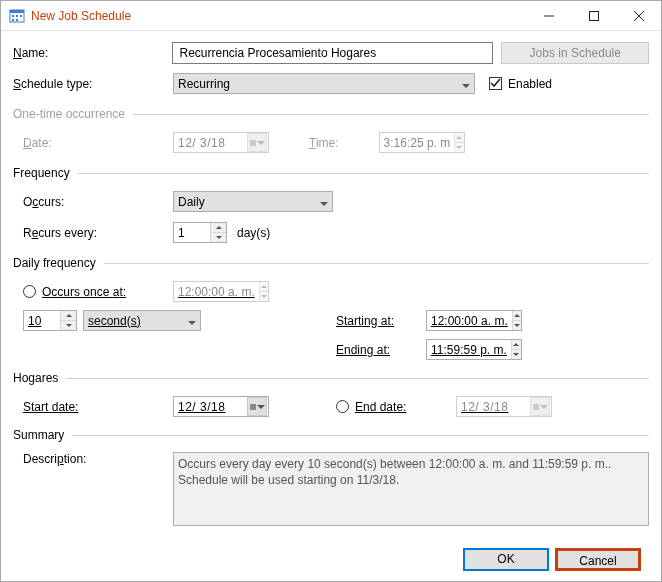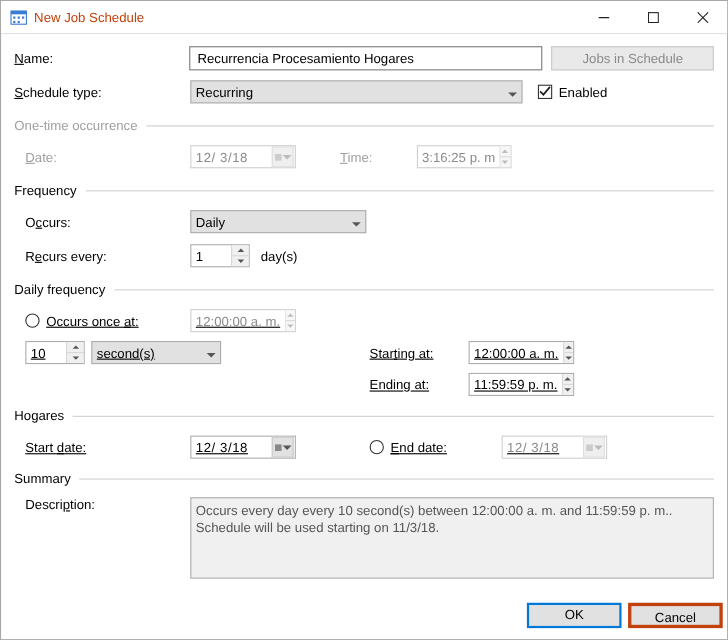--- a/index.html
+++ b/index.html
@@ -47,21 +47,21 @@
   .datebox.dis { border-color:#cfcfcf; color:#8a8a8a; }
   .datebox.dis .dd { background:#efefef; border-color:#dedede; }
   .radio { display: inline-flex; align-items: center; }
   .radio .dot { width:13px; height:13px; border:1px solid #333; border-radius:50%; margin-right:6px; display:flex; align-items:center; justify-content:center; background:#fff; }
   .radio.sel .dot::after { content:""; width:5px; height:5px; background:#333; border-radius:50%; }
   .inline-lbl { margin-left: 10px; }
   .col2 { display:flex;text-decoration:underline; }
   .col2 .c { flex:1; }
   .subrow { display:flex; align-items:center; min-height:23px; margin-bottom:6px; }
   .summary-box { width: 476px; height: 74px; border: 1px solid #adadad; background:#f0f0f0; color:#555; padding:3px 4px; line-height:1.35; overflow:auto; position:relative; }
-  .footer { height: 44px; border-top: none; display:flex; align-items:center; justify-content:flex-end; padding: 0 4px; gap: 6px; }
+  .footer { height: 44px; border-top: none; display:flex; align-items:center; justify-content:flex-end; padding: 0 20px; gap: 6px; }
   .footer .btn { width: 86px; height: 23px; border:3px solid #c2410c; background:#e1e1e1; text-align:center; line-height:21px; }
   .footer .btn.primary { border:2px solid #0078d7; line-height:19px; }
   .tri-down { width:0; height:0; border-left:4px solid transparent; border-right:4px solid transparent; border-top:4px solid #555; display:inline-block; }
   .tri-up-sm { width:0; height:0; border-left:3px solid transparent; border-right:3px solid transparent; border-bottom:3px solid #555; }
   .tri-dn-sm { width:0; height:0; border-left:3px solid transparent; border-right:3px solid transparent; border-top:3px solid #555; }
   .tri-up-sm.dis { border-bottom-color:#bdbdbd; }
   .tri-dn-sm.dis { border-top-color:#bdbdbd; }
   .small-sq { width:6px; height:6px; background:#888; }
   .start-end-col .subrow .l { width:90px; }
 </style>

